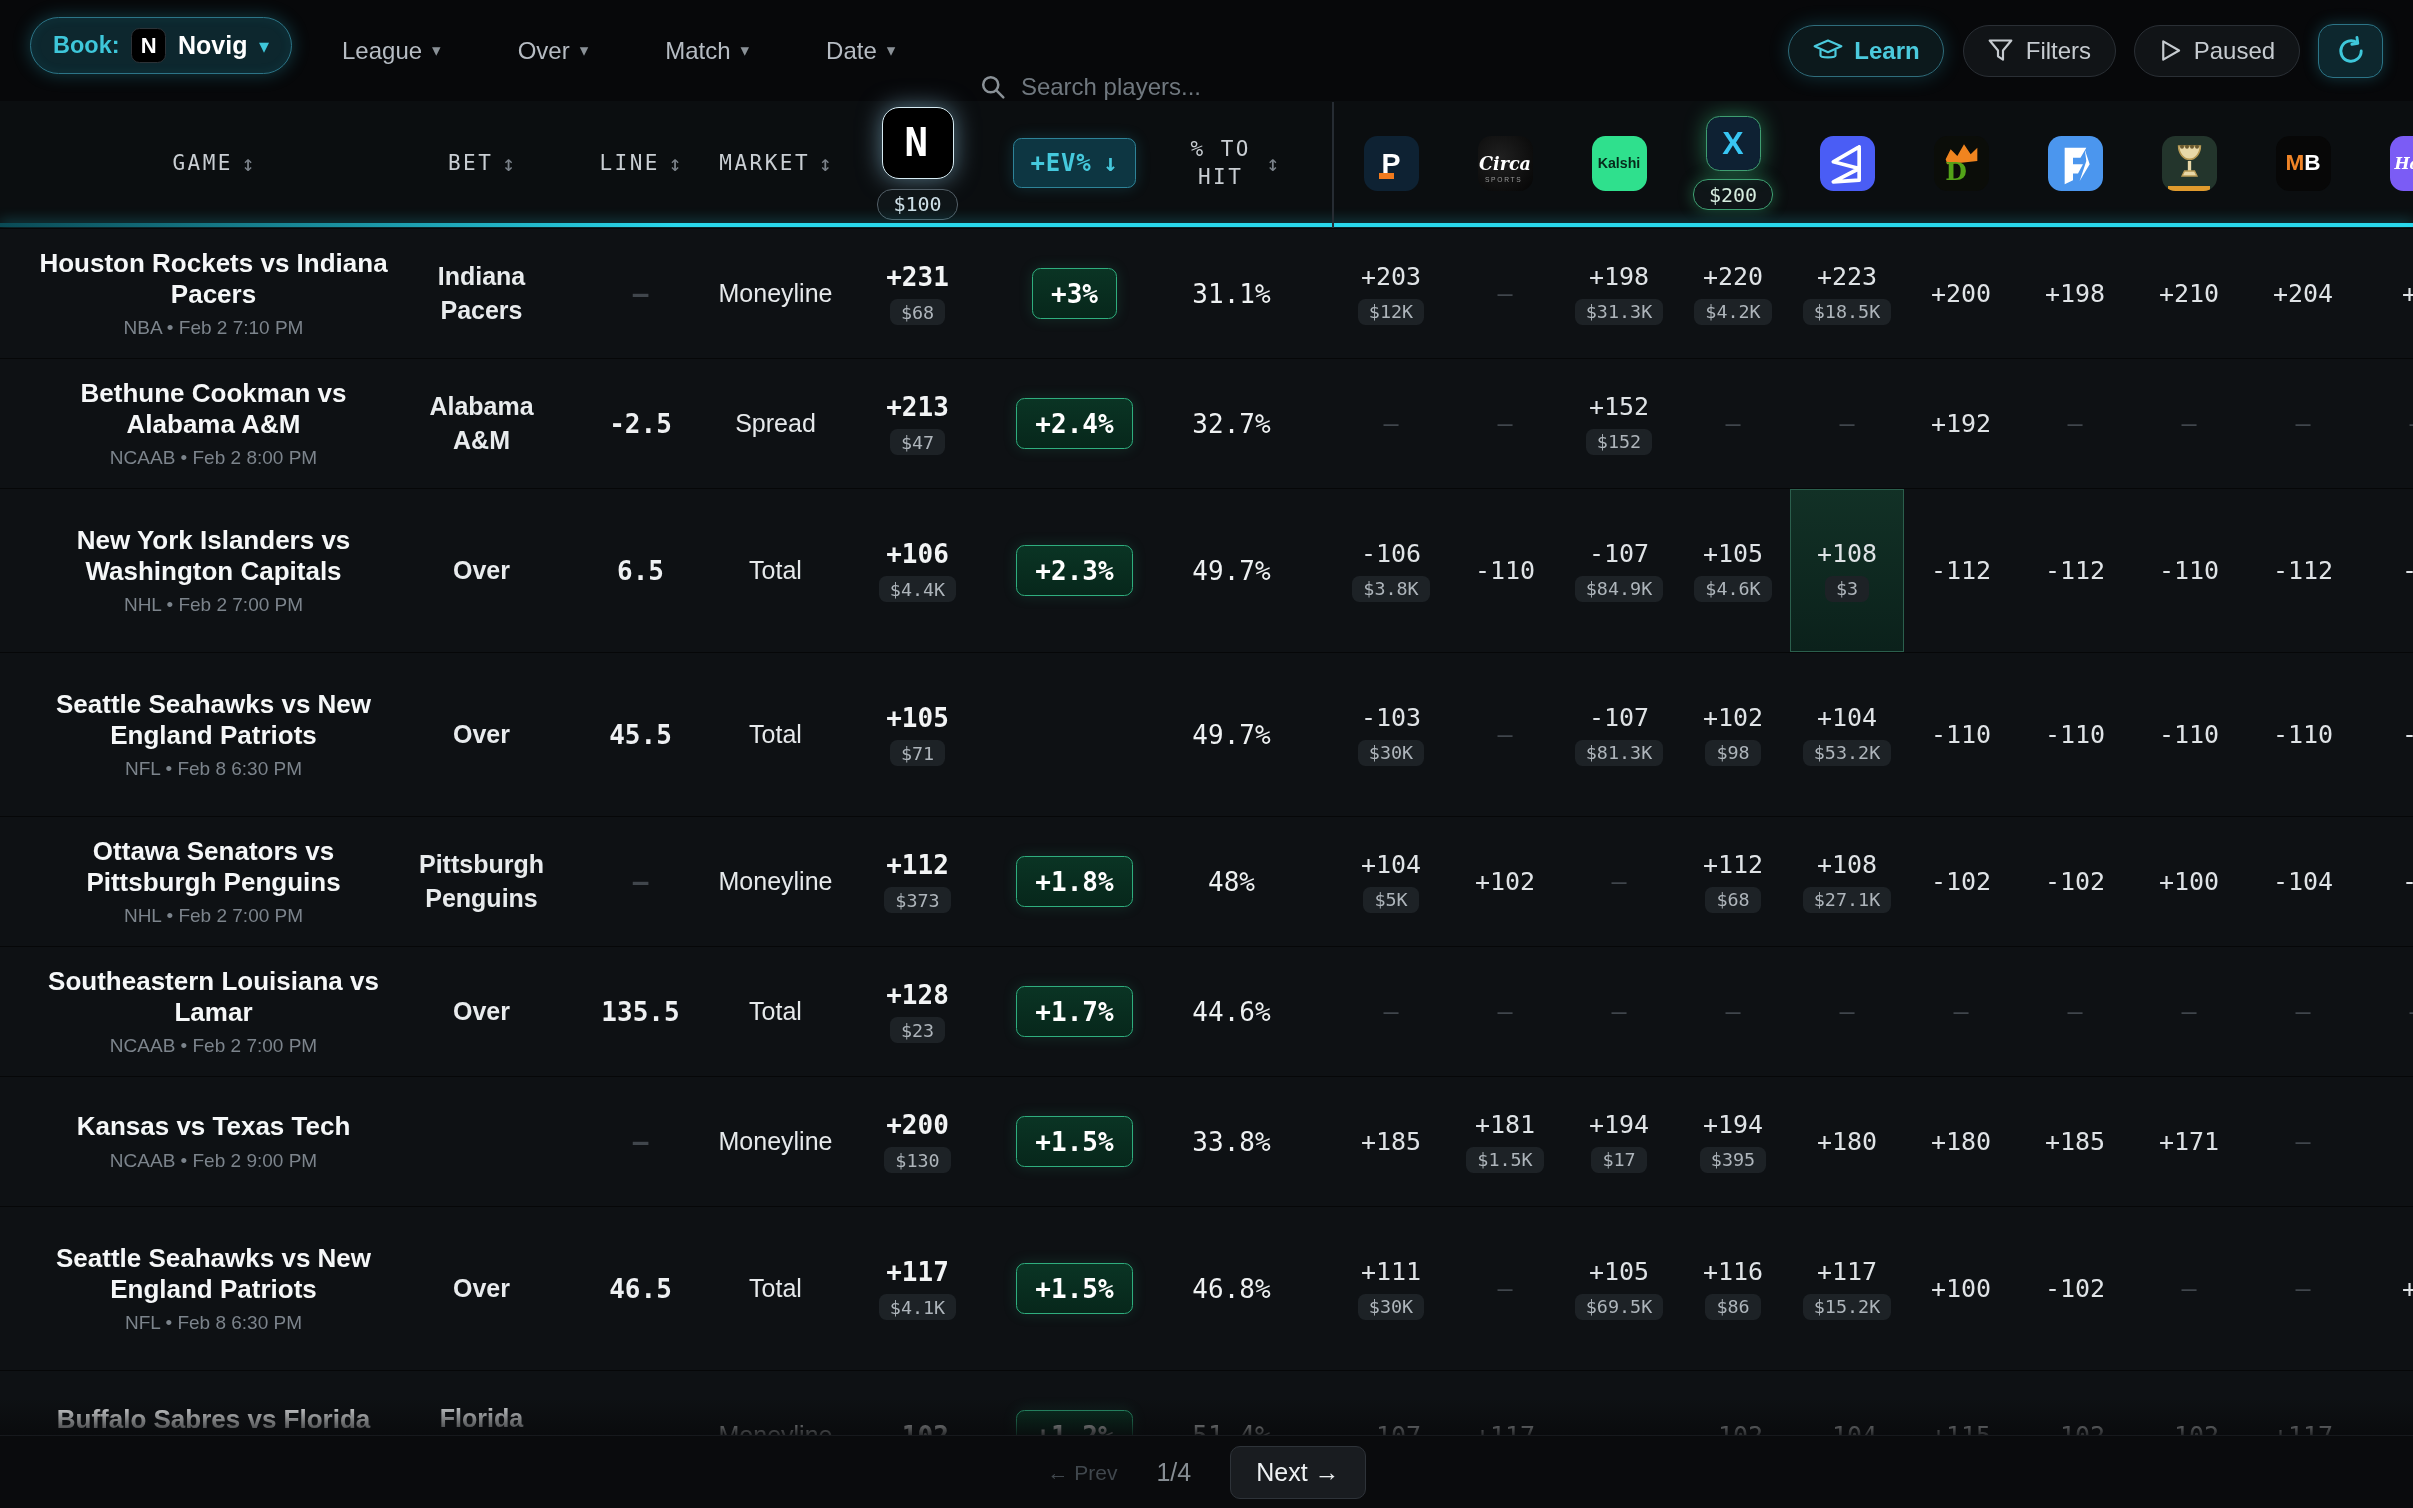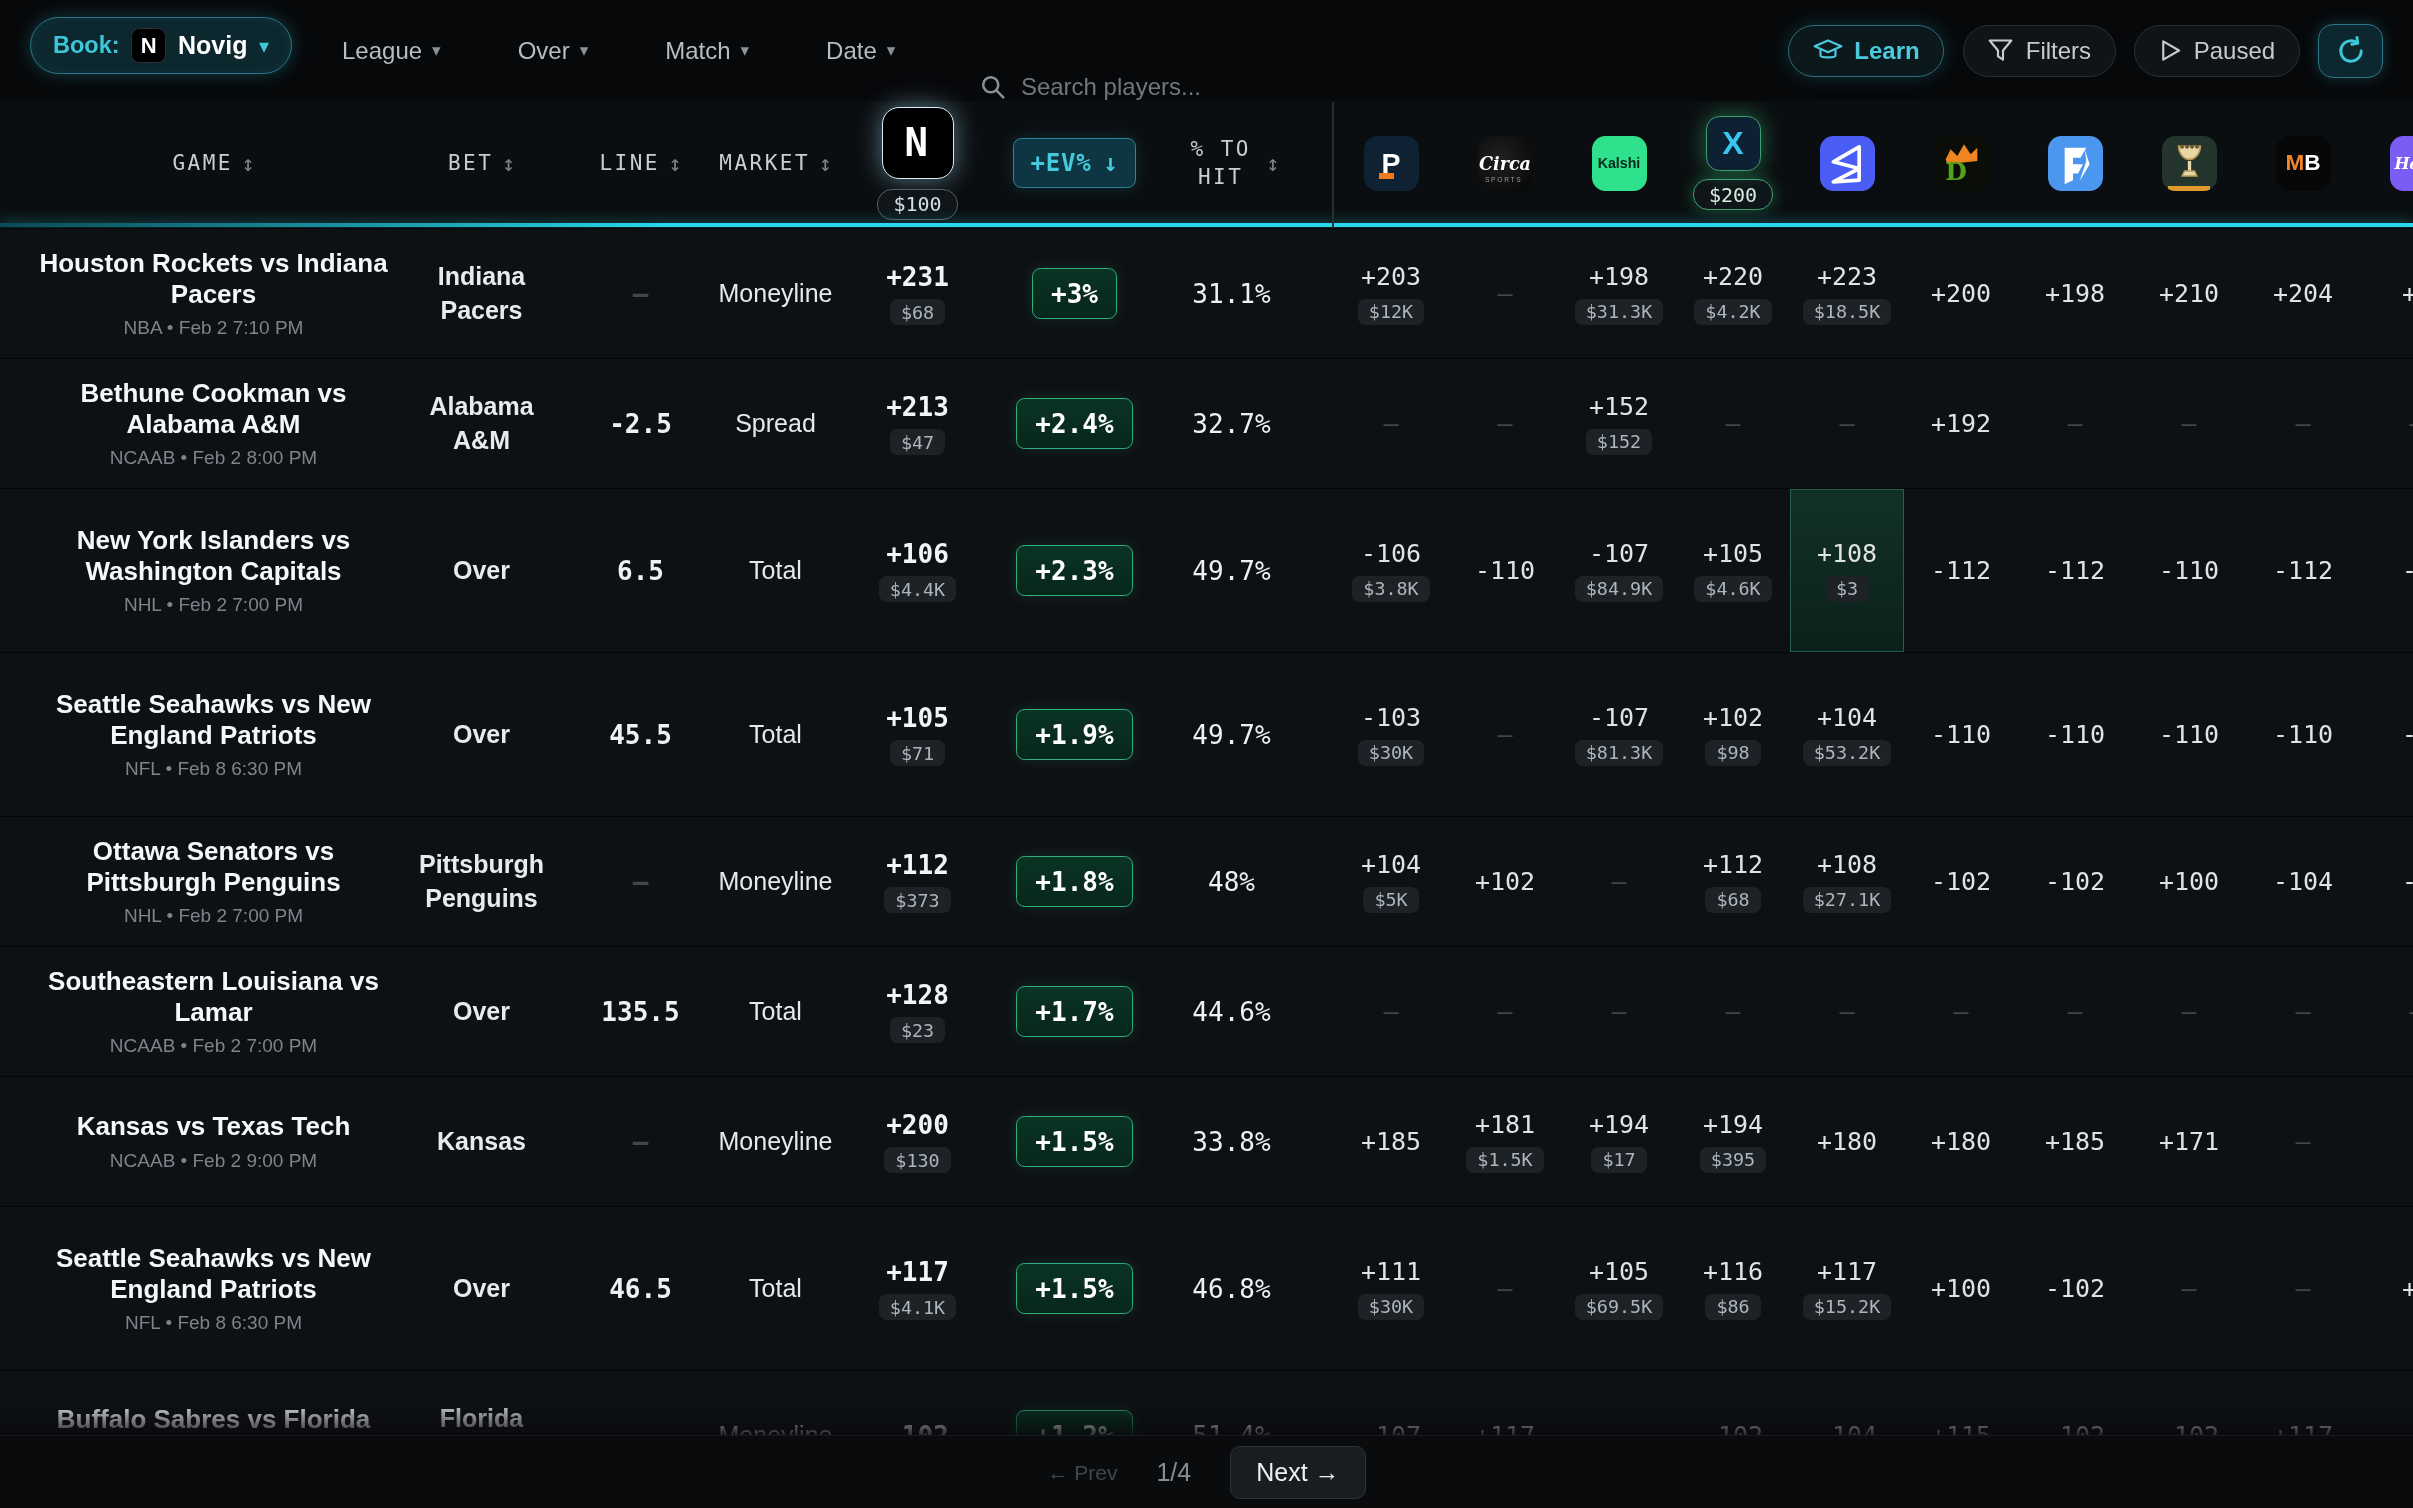--- a/index.html
+++ b/index.html
@@ -552,23 +552,20 @@
       </div>
       <div class="cell c-market">
         <div class="market-t">Total</div>
       </div>
       <div class="cell c-novig">
         <div style="display: flex; flex-direction: column; align-items: center;">
           <div class="odds odds-novig">+105</div>
           <div class="stake">$71</div>
         </div>
       </div>
-      <div class="cell c-ev">
-        <div class="ev-badge">+1.9%</div>
-      </div>
       <div class="cell c-hit">
         <div class="hit-t">49.7%</div>
       </div>
       <div class="cell books-strip">
         <div class="bcell">
           <div style="display: flex; flex-direction: column; align-items: center;">
             <div class="odds">-103</div>
             <div class="stake">$30K</div>
           </div>
         </div>
@@ -780,23 +777,20 @@
           <div style="display: flex; flex-direction: column; align-items: center;">
             <div class="odds dash">–</div>
           </div>
         </div>
       </div>
     </div>
     <div class="trow h2">
       <div class="cell c-game">
         <div class="gname">Kansas vs Texas Tech</div>
         <div class="gmeta">NCAAB • Feb 2 9:00 PM</div>
-      </div>
-      <div class="cell c-bet">
-        <div class="bet-t">Kansas</div>
       </div>
       <div class="cell c-line">
         <div class="line-t dash">–</div>
       </div>
       <div class="cell c-market">
         <div class="market-t">Moneyline</div>
       </div>
       <div class="cell c-novig">
         <div style="display: flex; flex-direction: column; align-items: center;">
           <div class="odds odds-novig">+200</div>

